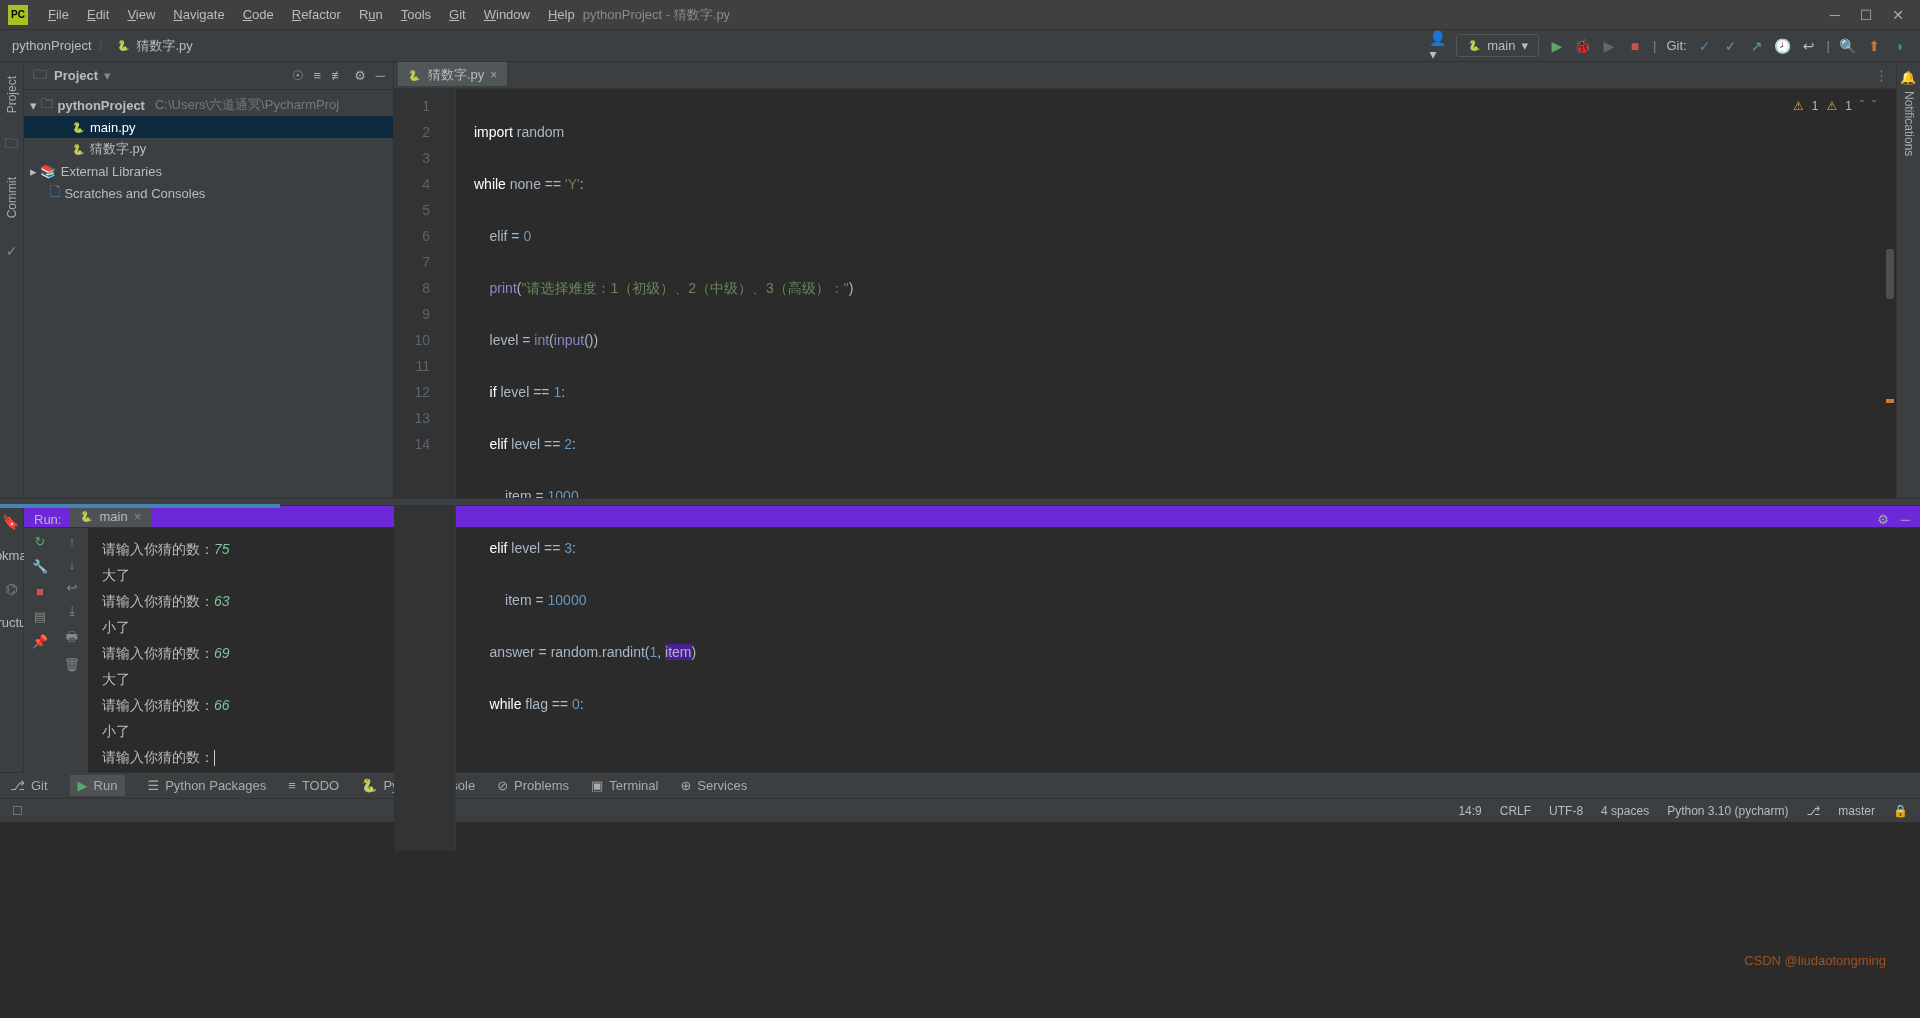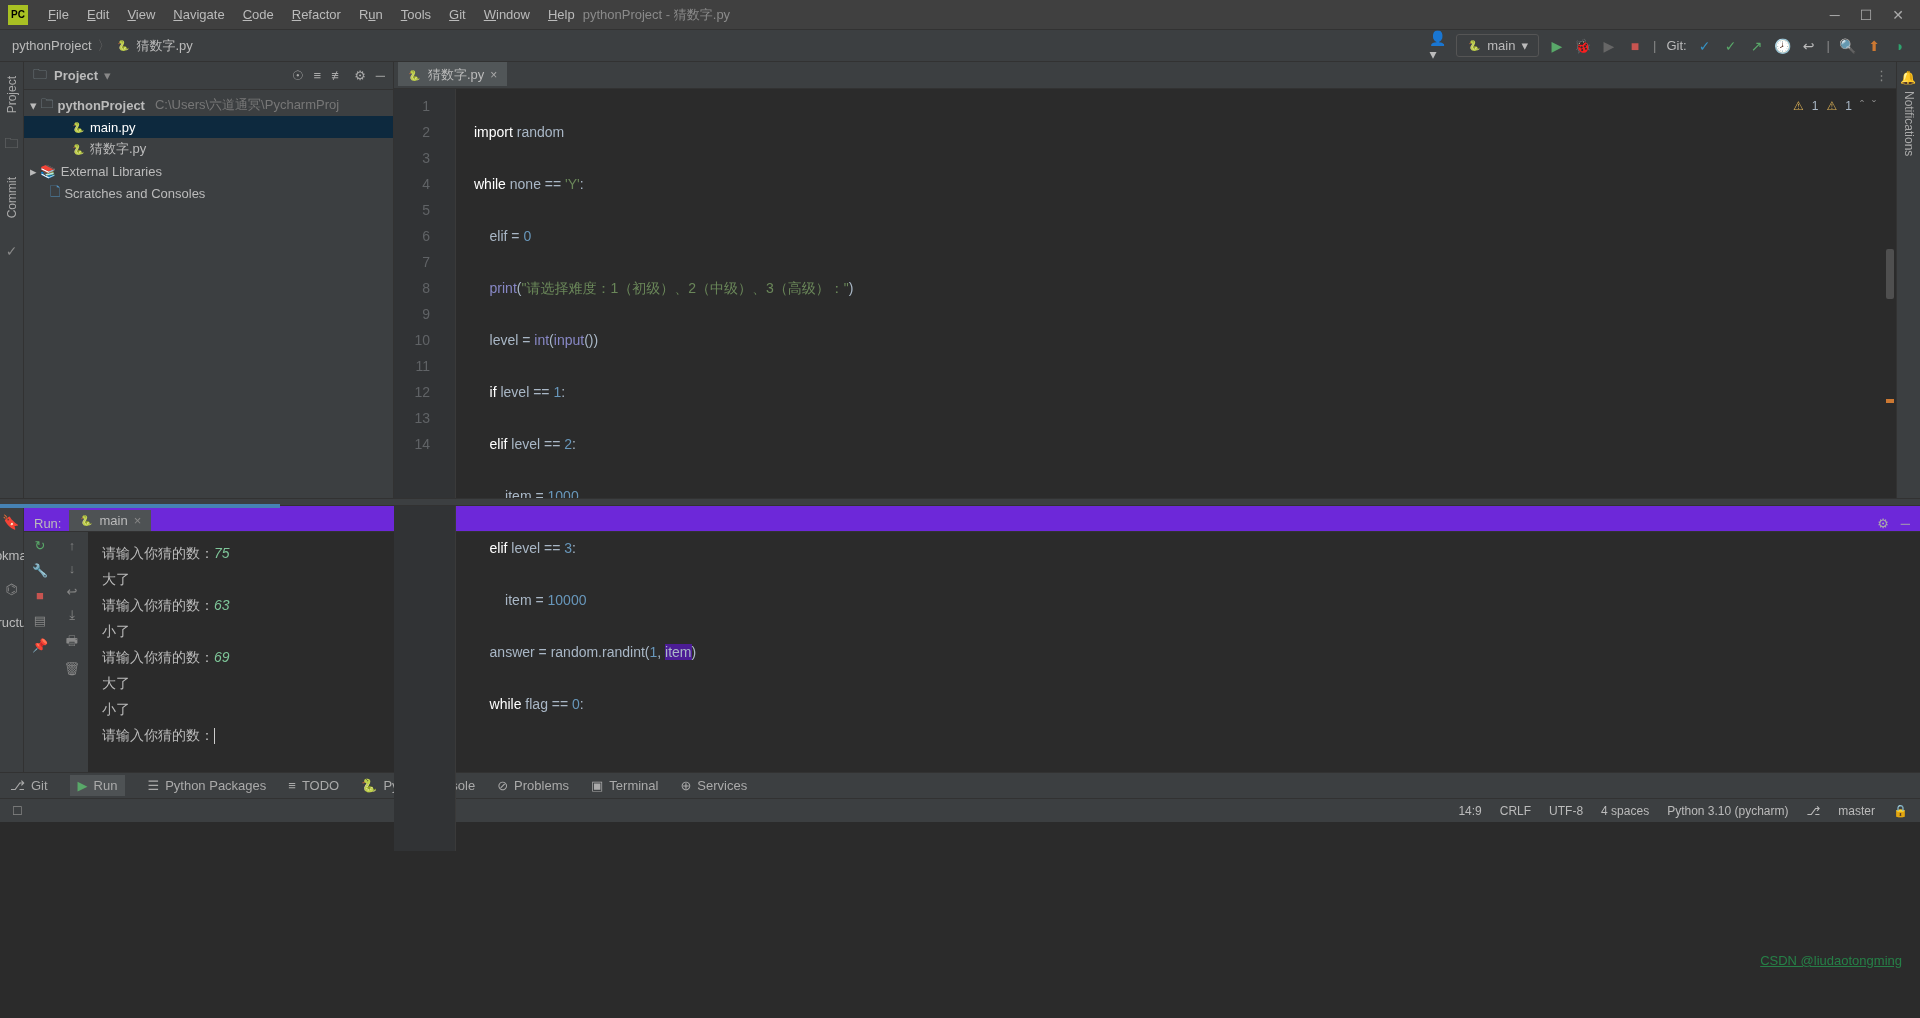--- a/index.html
+++ b/index.html
@@ -55,21 +55,21 @@
 .run-body { flex:1; display:flex;}
 .run-tools { width:32px; background:#3c3f41; display:flex; flex-direction:column; align-items:center; gap:10px; padding-top:6px;}
 .run-tools2 { width:32px; background:#3c3f41; display:flex; flex-direction:column; align-items:center; gap:8px; padding-top:6px;}
 .console { flex:1; padding:8px 14px; font-family:Consolas,monospace; font-size:14px; line-height:26px; color:#bbb;}
 .console .inp{color:#7ec699;font-style:italic;}
 .toolwin-bar { height:26px; background:#3c3f41; display:flex; align-items:center; padding:0 10px; gap:22px; border-top:1px solid #323232;}
 .toolwin-bar .item{display:flex;align-items:center;gap:6px;color:#aaa;}
 .toolwin-bar .item.active{background:#4e5254;padding:3px 8px;}
 .status-bar { height:24px; background:#3c3f41; display:flex; align-items:center; padding:0 12px; gap:18px; border-top:1px solid #323232; font-size:12px;}
 .status-right{margin-left:auto;display:flex;gap:18px;align-items:center;}
-.watermark{position:absolute;right:18px;bottom:50px;color:#22c55e;opacity:.55;font-size:13px;text-decoration:underline;}
+.watermark{position:absolute;right:34px;bottom:50px;color:#f97316;opacity:.55;font-size:13px;}
 .cursor{border-left:1px solid #ccc;display:inline-block;height:16px;vertical-align:middle;}
 .minimap{position:absolute;right:2px;top:0;width:10px;height:100%;}
 .minimap .mark{position:absolute;right:0;width:8px;height:4px;background:#cc7832;}
 .scroll-thumb{position:absolute;right:2px;top:160px;width:8px;height:50px;background:#4f4f4f;border-radius:2px;}
 .prog-resize{height:4px;background:#4682b4;position:absolute;bottom:-2px;left:0;width:280px;}
 </style>
 </head>
 <body>
 
 <div class="titlebar">
@@ -276,20 +276,21 @@
         <span style="color:#888">🖶</span>
         <span style="color:#888">🗑</span>
       </div>
       <div class="console">
         <div><span>请输入你猜的数：</span><span class="inp">75</span></div>
         <div>大了</div>
         <div><span>请输入你猜的数：</span><span class="inp">63</span></div>
         <div>小了</div>
         <div><span>请输入你猜的数：</span><span class="inp">69</span></div>
         <div>大了</div>
+        <div><span>请输入你猜的数：</span><span class="inp">66</span></div>
         <div>小了</div>
         <div><span>请输入你猜的数：</span><span class="cursor"></span></div>
       </div>
     </div>
   </div>
 </div>
 
 <div class="toolwin-bar">
   <div class="item">
       <span>⎇</span>

